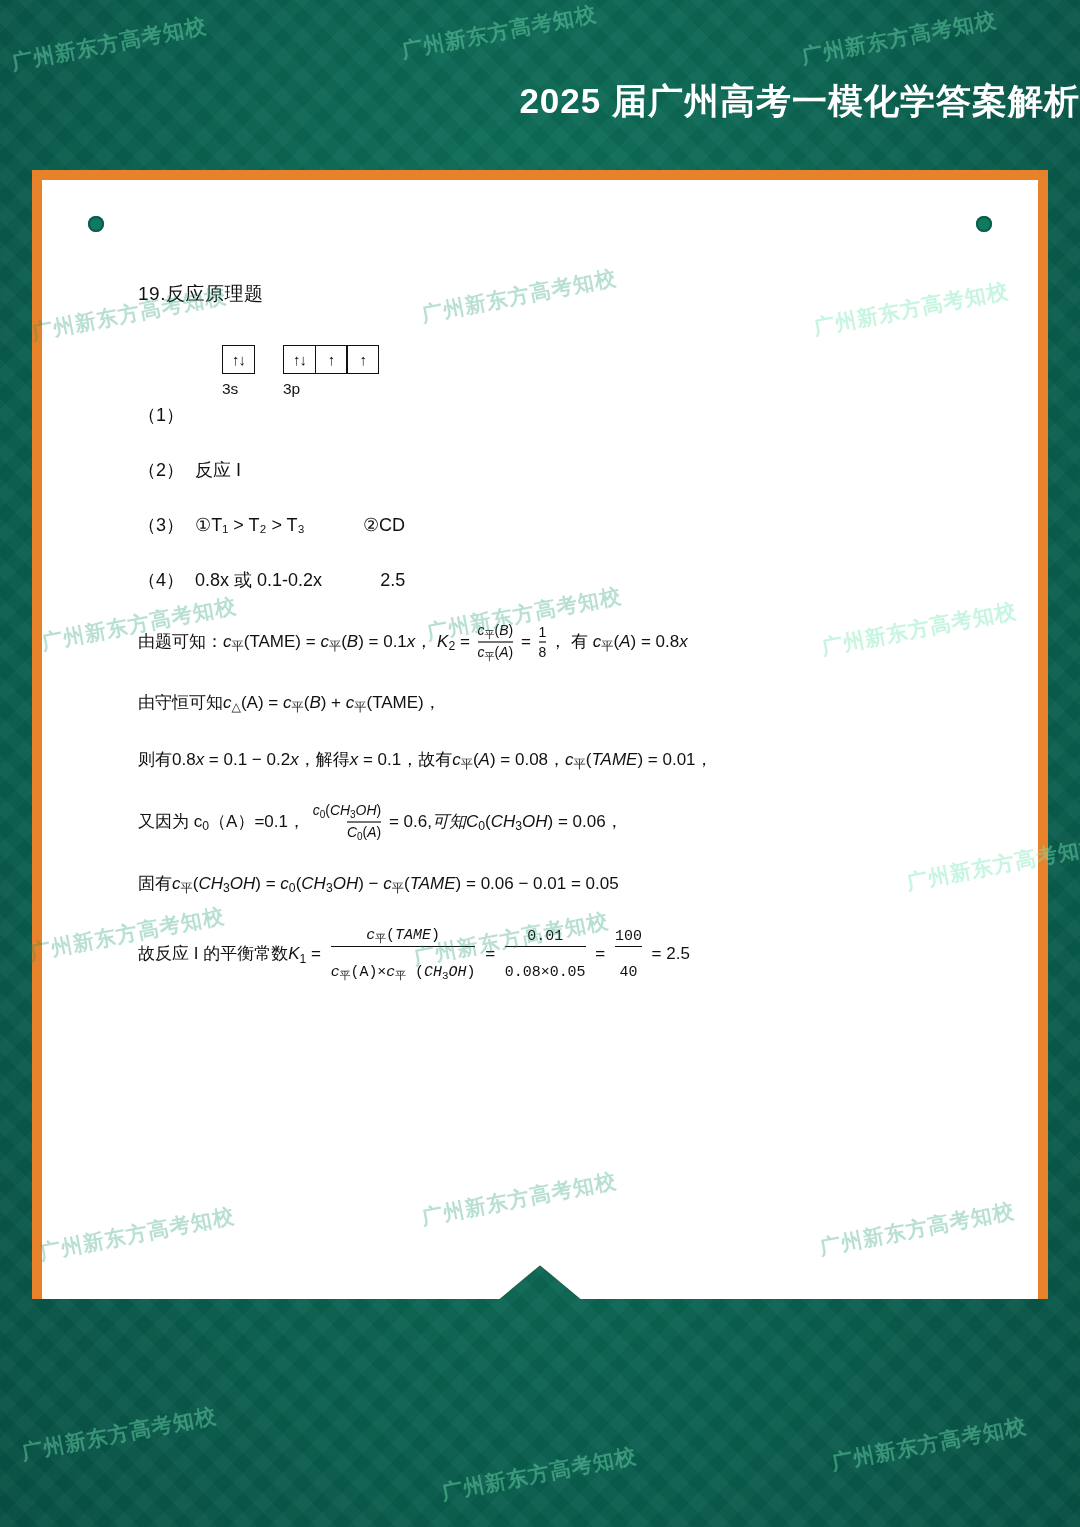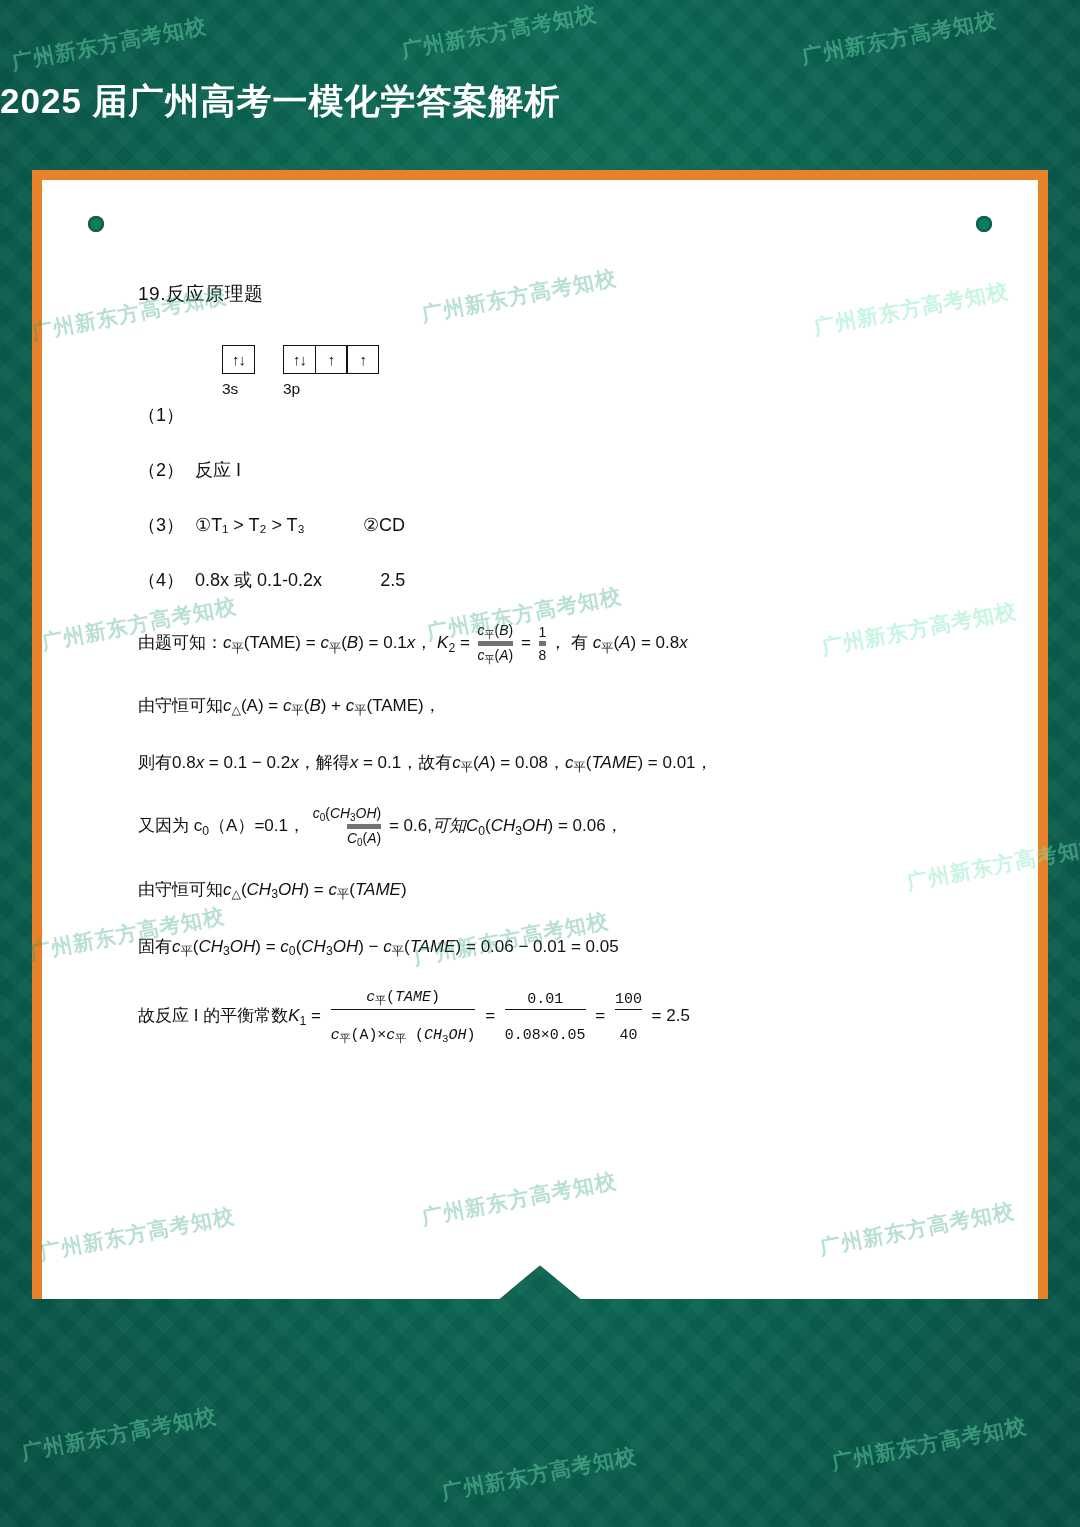--- a/index.html
+++ b/index.html
@@ -23,21 +23,21 @@
       repeating-linear-gradient(-45deg, rgba(255,255,255,0.018) 0 14px, rgba(0,0,0,0.018) 14px 28px),
       radial-gradient(ellipse at 50% 40%, #11795f 0%, #0a6150 60%, #075043 100%);
     z-index: 0;
   }
 
   .page-title {
     position: absolute;
     top: 78px;
     left: 0;
     width: 100%;
-    text-align: left;
+    text-align: right;
     color: #ffffff;
     font-size: 35px;
     font-weight: bold;
     letter-spacing: 1px;
     z-index: 5;
   }
 
   
   .card-outer {
     position: absolute;
@@ -132,21 +132,21 @@
   .frac {
     display: inline-flex;
     flex-direction: column;
     vertical-align: middle;
     text-align: center;
     font-size: 0.82em;
     line-height: 1.15;
     margin: 0 3px;
     align-items: flex-end;
   }
-  .frac .den { border-top: 5px solid #737373; padding-top: 1px; }
+  .frac .den { border-top: 2px solid #737373; padding-top: 1px; }
   .frac .num2 { padding-bottom: 1px; }
 
   .frac-big {
     display: inline-flex;
     flex-direction: column;
     vertical-align: middle;
     text-align: center;
     font-size: 0.88em;
     line-height: 1.25;
     margin: 0 5px;
@@ -255,23 +255,20 @@
 
       <div class="sol">
         又因为 c<span class="sub">0</span>（A）=0.1，
         <span class="frac">
             <span class="num2"><span class="it">c</span><span class="sub">0</span>(<span class="it">CH</span><span class="sub">3</span><span class="it">OH</span>)</span>
             <span class="den"><span class="it">C</span><span class="sub">0</span>(<span class="it">A</span>)</span>
           </span>
         = 0.6,<span class="it">可知</span><span class="it">C</span><span class="sub">0</span>(<span class="it">CH</span><span class="sub">3</span><span class="it">OH</span>) = 0.06，
       </div>
 
-      <div class="sol">
-        由守恒可知<span class="it">c</span><span class="sub">△</span>(<span class="it">CH</span><span class="sub">3</span><span class="it">OH</span>) = <span class="it">c</span><span class="mark sub">平</span>(<span class="it">TAME</span>)
-      </div>
 
       <div class="sol">
         固有<span class="it">c</span><span class="mark sub">平</span>(<span class="it">CH</span><span class="sub">3</span><span class="it">OH</span>) = <span class="it">c</span><span class="sub">0</span>(<span class="it">CH</span><span class="sub">3</span><span class="it">OH</span>) − <span class="it">c</span><span class="mark sub">平</span>(<span class="it">TAME</span>) = 0.06 − 0.01 = 0.05
       </div>
 
       <div class="sol">
         故反应 I 的平衡常数<span class="it">K</span><span class="sub">1</span> =
         <span class="frac-big">
           <span class="num2"><span class="it">c</span><span class="sub">平</span>(<span class="it">TAME</span>)</span>
           <span class="den"><span class="it">c</span><span class="sub">平</span>(A)×<span class="it">c</span><span class="sub">平</span> (<span class="it">CH</span><span class="sub">3</span><span class="it">OH</span>)</span>

